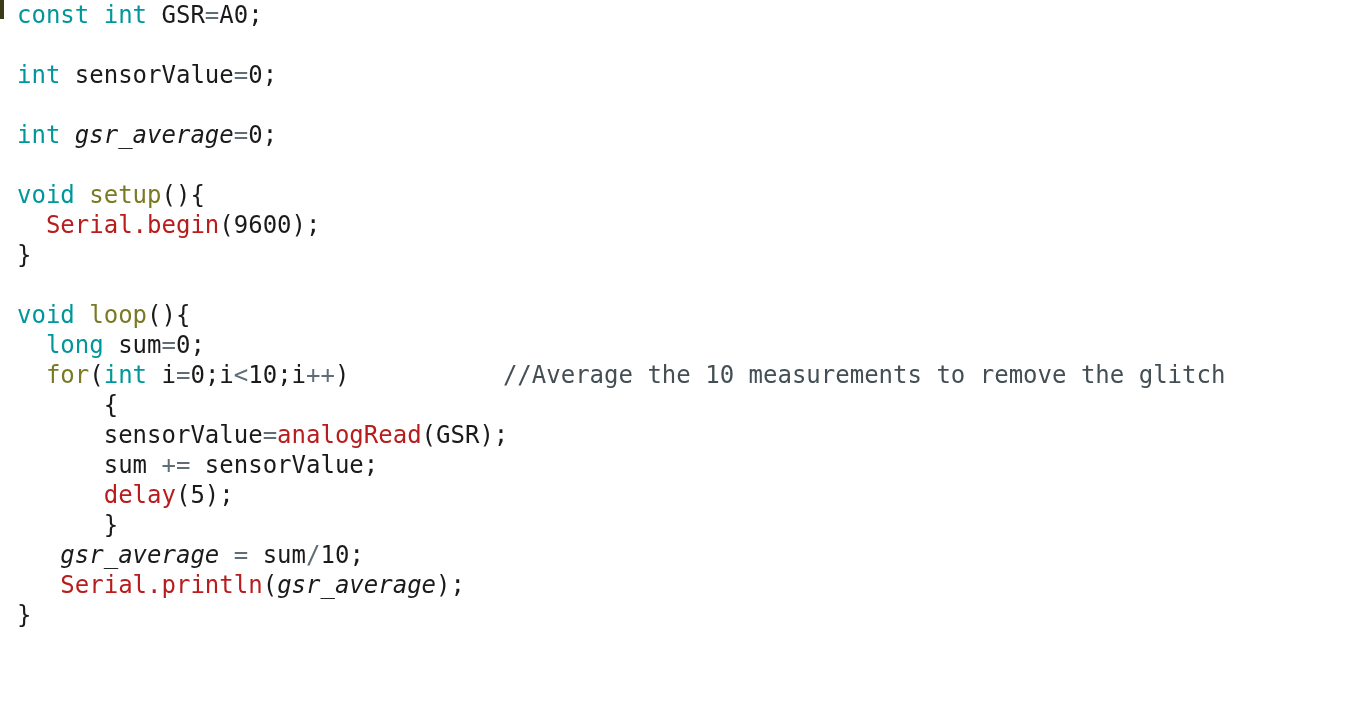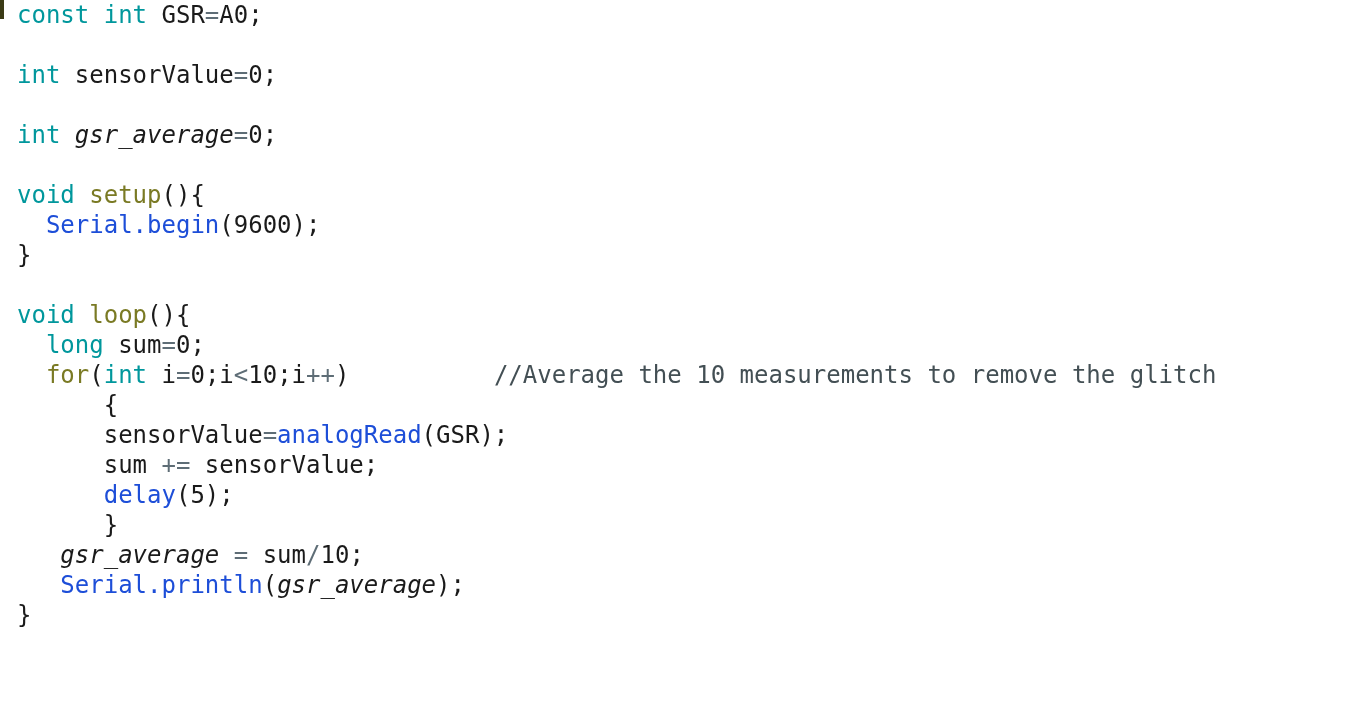--- a/index.html
+++ b/index.html
@@ -57,19 +57,19 @@
   
   #caret {
     position: absolute;
     left: 0px;
     top: 0px;
     width: 4px;
     height: 19px;
     background: #3B3B16;
   }
 </style>
-<style>.tok-keyword{color:#00979C;}.tok-function{color:#7A7A24;}.tok-library{color:#1d4ed8;}.tok-comment{color:#434F54;}.tok-operator{color:#5E6D76;}.tok-plain,.tok-number,.tok-punct,.tok-global{color:#1A1A1A;}#caret{background:#3B3B16;}#editor{background:#ffffff;}.code-area{font-size:24px;line-height:30px;padding-left:17px;}.line{height:30px;line-height:30px;font-size:24px;}</style></head>
+<style>.tok-keyword{color:#00979C;}.tok-function{color:#7A7A24;}.tok-library{color:#b91c1c;}.tok-comment{color:#434F54;margin-left:9px;}.tok-operator{color:#5E6D76;}.tok-plain,.tok-number,.tok-punct,.tok-global{color:#1A1A1A;}#caret{background:#3B3B16;}#editor{background:#ffffff;}.code-area{font-size:24px;line-height:30px;padding-left:17px;}.line{height:30px;line-height:30px;font-size:24px;}</style></head>
 <body>
 
 <div id="editor">
   <div class="code-area"><div class="line"><span class="tok-keyword">const</span><span class="tok-plain"> </span><span class="tok-keyword">int</span><span class="tok-plain"> GSR</span><span class="tok-operator">=</span><span class="tok-plain">A0</span><span class="tok-punct">;</span></div><div class="line">&nbsp;</div><div class="line"><span class="tok-keyword">int</span><span class="tok-plain"> sensorValue</span><span class="tok-operator">=</span><span class="tok-number">0</span><span class="tok-punct">;</span></div><div class="line">&nbsp;</div><div class="line"><span class="tok-keyword">int</span><span class="tok-plain"> </span><span class="tok-global">gsr_average</span><span class="tok-operator">=</span><span class="tok-number">0</span><span class="tok-punct">;</span></div><div class="line">&nbsp;</div><div class="line"><span class="tok-keyword">void</span><span class="tok-plain"> </span><span class="tok-function">setup</span><span class="tok-punct">(){</span></div><div class="line"><span class="tok-plain">  </span><span class="tok-library">Serial</span><span class="tok-library">.</span><span class="tok-library">begin</span><span class="tok-punct">(</span><span class="tok-number">9600</span><span class="tok-punct">);</span></div><div class="line"><span class="tok-punct">}</span></div><div class="line">&nbsp;</div><div class="line"><span class="tok-keyword">void</span><span class="tok-plain"> </span><span class="tok-function">loop</span><span class="tok-punct">(){</span></div><div class="line"><span class="tok-plain">  </span><span class="tok-keyword">long</span><span class="tok-plain"> sum</span><span class="tok-operator">=</span><span class="tok-number">0</span><span class="tok-punct">;</span></div><div class="line"><span class="tok-plain">  </span><span class="tok-function">for</span><span class="tok-punct">(</span><span class="tok-keyword">int</span><span class="tok-plain"> i</span><span class="tok-operator">=</span><span class="tok-number">0</span><span class="tok-punct">;</span><span class="tok-plain">i</span><span class="tok-operator">&lt;</span><span class="tok-number">10</span><span class="tok-punct">;</span><span class="tok-plain">i</span><span class="tok-operator">++</span><span class="tok-punct">)</span><span class="tok-plain">          </span><span class="tok-comment">//Average the 10 measurements to remove the glitch</span></div><div class="line"><span class="tok-plain">      </span><span class="tok-punct">{</span></div><div class="line"><span class="tok-plain">      sensorValue</span><span class="tok-operator">=</span><span class="tok-library">analogRead</span><span class="tok-punct">(GSR);</span></div><div class="line"><span class="tok-plain">      sum </span><span class="tok-operator">+=</span><span class="tok-plain"> sensorValue</span><span class="tok-punct">;</span></div><div class="line"><span class="tok-plain">      </span><span class="tok-library">delay</span><span class="tok-punct">(</span><span class="tok-number">5</span><span class="tok-punct">);</span></div><div class="line"><span class="tok-plain">      </span><span class="tok-punct">}</span></div><div class="line"><span class="tok-plain">   </span><span class="tok-global">gsr_average</span><span class="tok-plain"> </span><span class="tok-operator">=</span><span class="tok-plain"> sum</span><span class="tok-operator">/</span><span class="tok-number">10</span><span class="tok-punct">;</span></div><div class="line"><span class="tok-plain">   </span><span class="tok-library">Serial</span><span class="tok-library">.</span><span class="tok-library">println</span><span class="tok-punct">(</span><span class="tok-global">gsr_average</span><span class="tok-punct">);</span></div><div class="line"><span class="tok-punct">}</span></div></div>
   <div id="caret" style="top: 0px; left: 0px; height: 18.9px;"></div>
 </div>
 
 </body></html>

